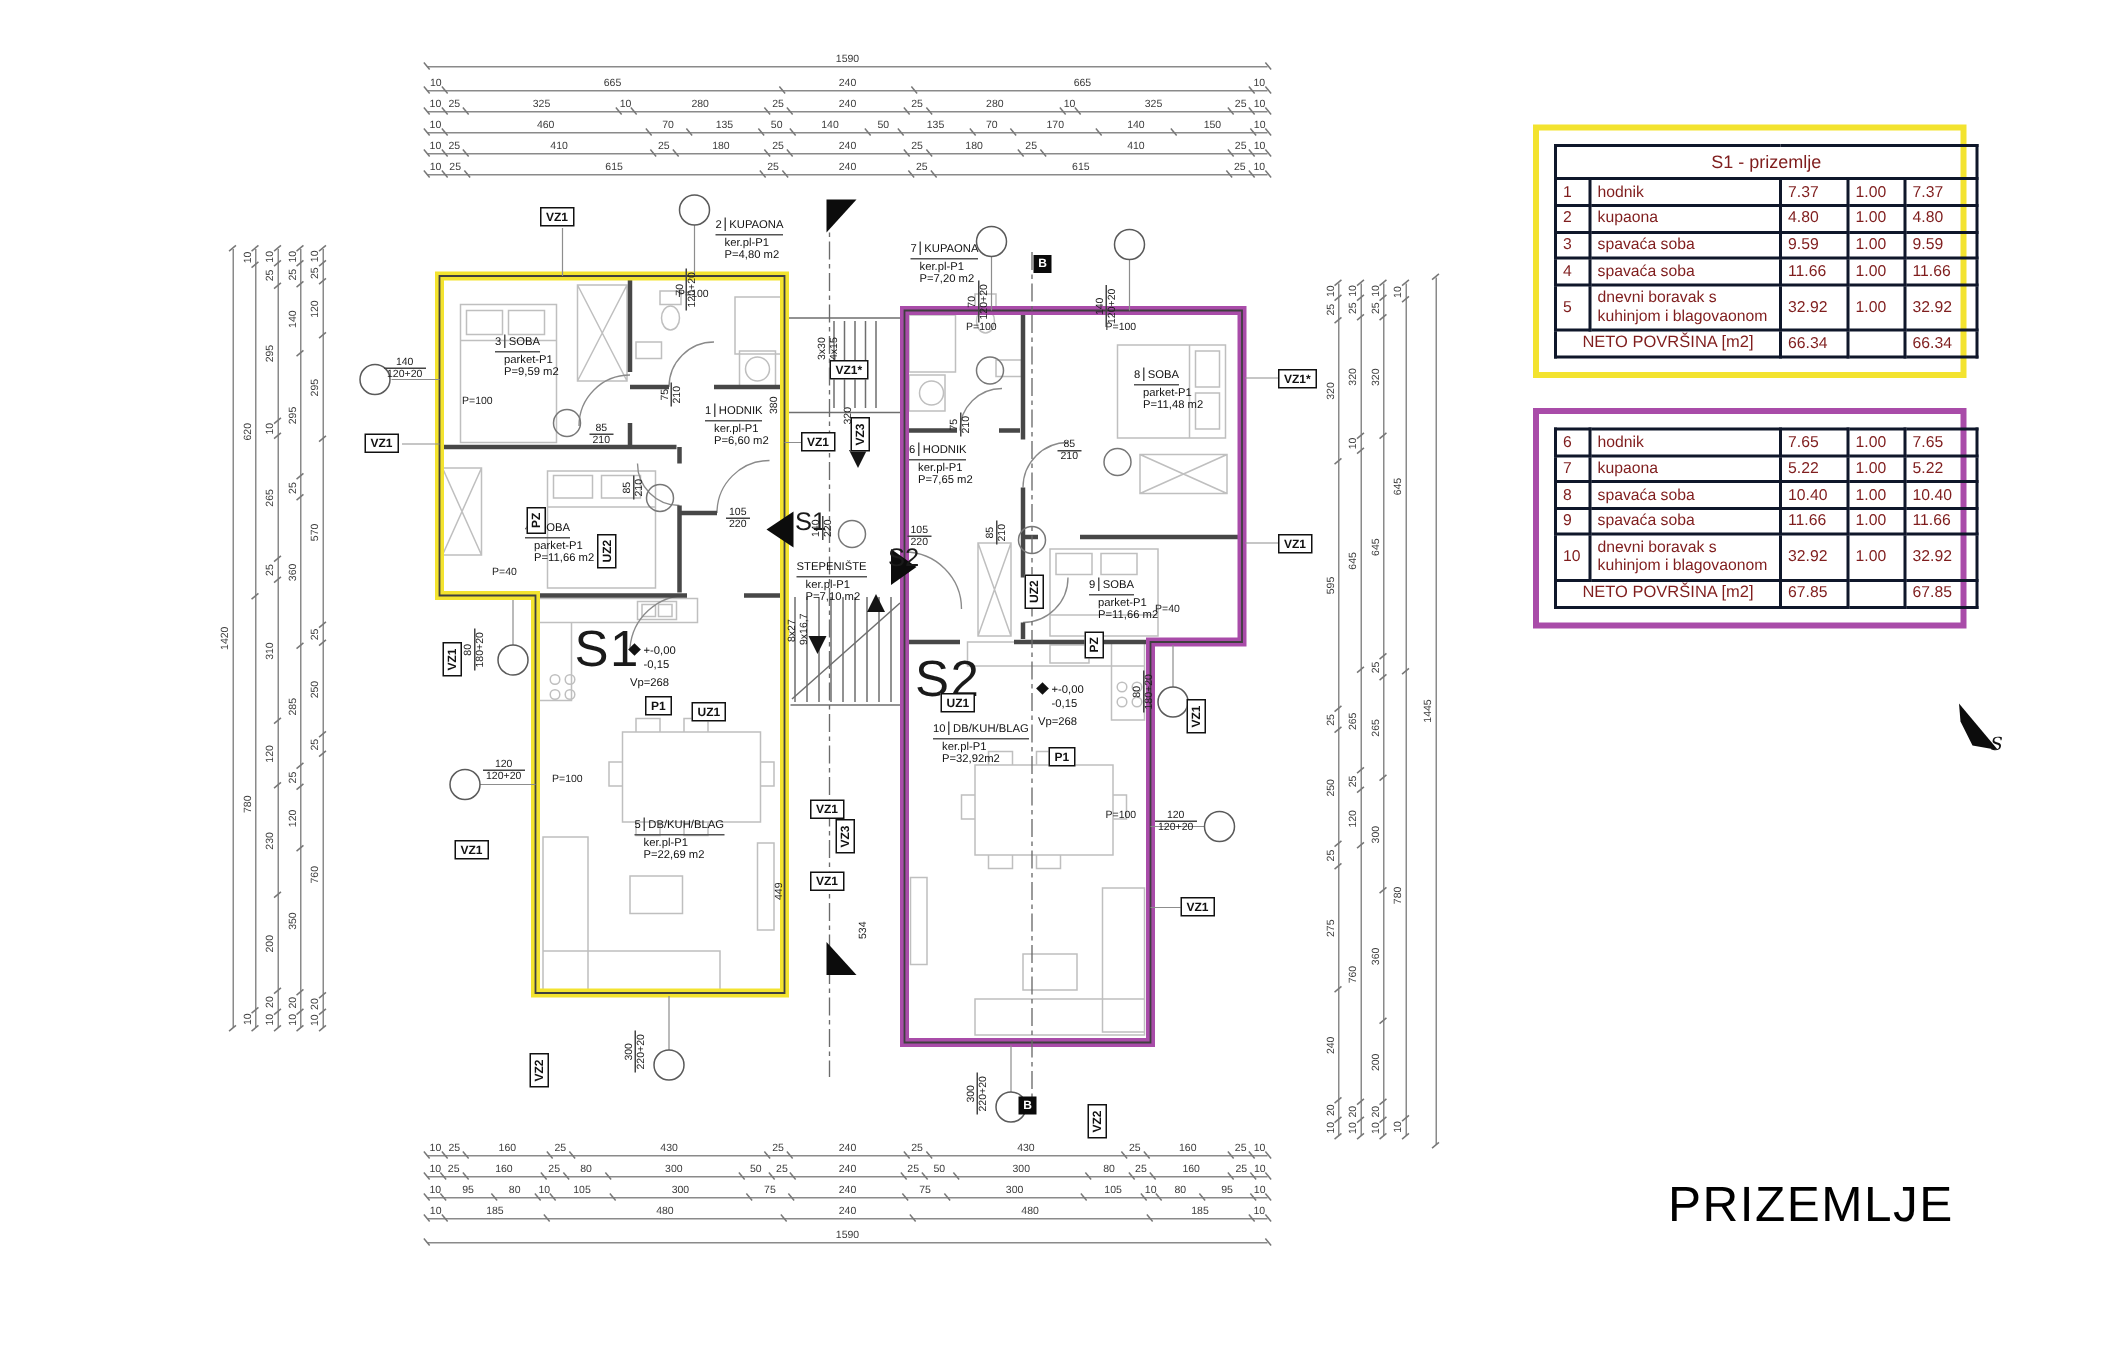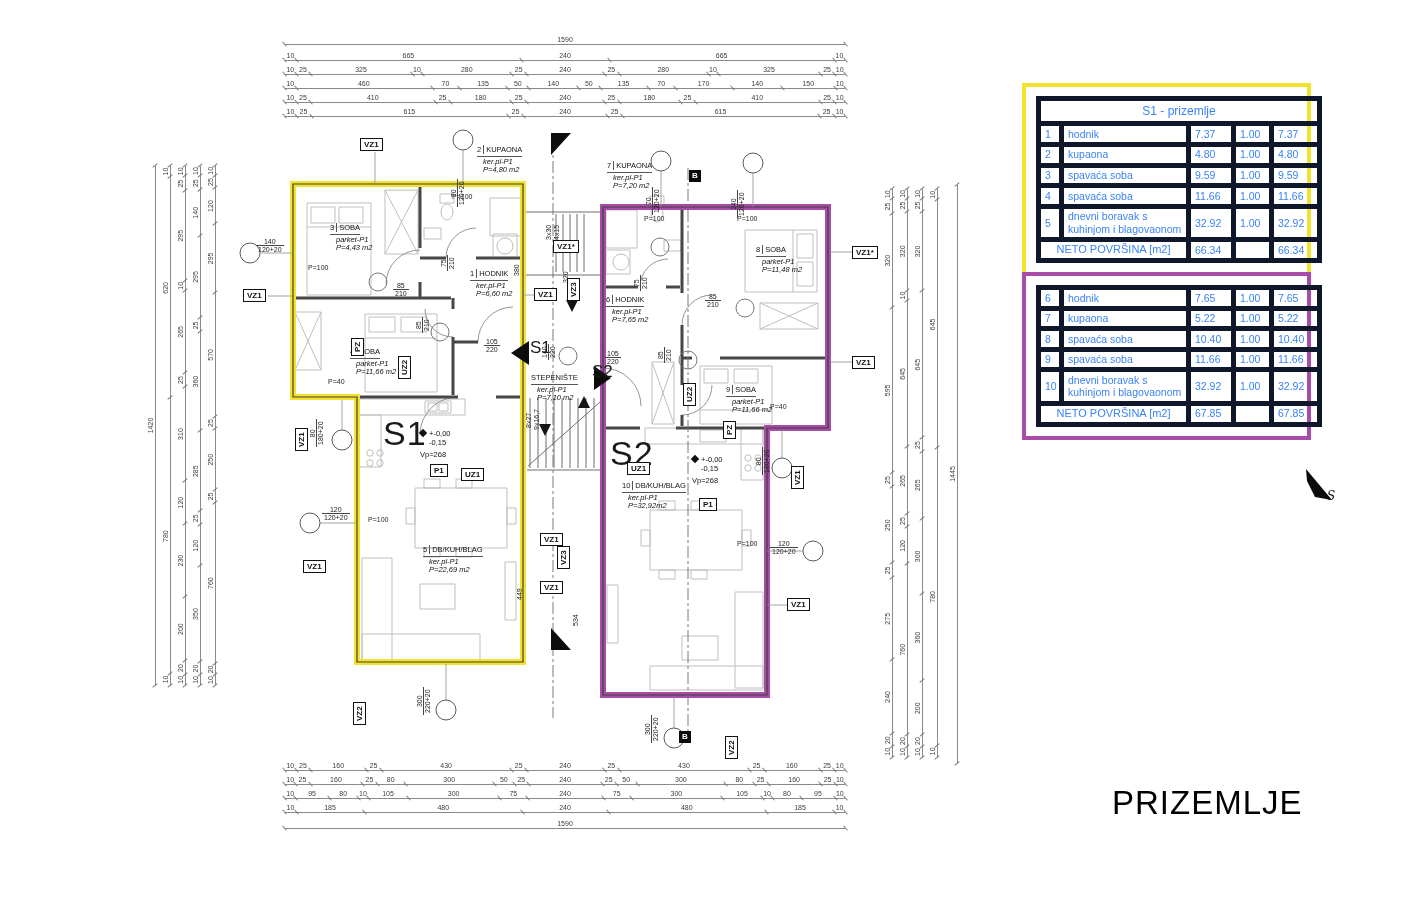--- a/index.html
+++ b/index.html
@@ -20,37 +20,37 @@
   .tag { position:absolute; border:1px solid #111; background:#fff; font-weight:bold; font-size:8px; line-height:9px; padding:1px 3px; color:#111; white-space:nowrap; }
   .tag.rot { transform-origin:0 100%; transform:rotate(-90deg); }
   .frac { position:absolute; font-size:7px; line-height:7px; text-align:center; color:#1c1c1c; }
   .frac .fn { display:block; border-bottom:1px solid #444; padding:0 2px; }
   .frac .fd { display:block; padding:0 2px; }
   .frac.rot { transform-origin:0 100%; transform:rotate(-90deg); }
 
   .room { position:absolute; font-size:7.5px; line-height:8.5px; color:#111; white-space:nowrap; }
   .room .l1 { border-bottom:1px solid #555; display:inline-block; padding-bottom:1px; margin-bottom:1px; }
   .room .rid { border-right:1px solid #555; padding-right:2px; margin-right:2px; }
-  .room .l2,.room .l3 { display:block; padding-left:6px;font-style:italic; }
+  .room .l2,.room .l3 { display:block; padding-left:6px; }
 
   .unit-big { position:absolute; font-size:34px; color:#1a1a1a; letter-spacing:1px; }
   .unit-entry { position:absolute; font-size:17px; color:#1a1a1a; }
 
   .level { position:absolute; font-size:7.5px; line-height:8.5px; color:#111; }
   .lvsym { display:inline-block; width:6px; height:6px; background:#111; transform:rotate(45deg); margin-right:3px; }
   .level .vp { display:block; margin-top:4px; }
 
   .bmark { position:absolute; width:12px; height:12px; background:#0a0a0a; color:#fff; font-size:8px; font-weight:bold; text-align:center; line-height:12px; }
 
   
   .sched { position:absolute; width:289px; border:4px solid #000; background:#fff; padding:9px 10px; }
   .sched.c1 { border-color: var(--c-s1); }
   .sched.c2 { border-color: var(--c-s2); }
   .sched table { border-collapse:collapse; width:100%; table-layout:fixed; }
-  .sched td { border:5px solid #0f172a; font-size:10.5px; line-height:1.2; padding:1.5px 4px; vertical-align:middle; color:#3b82f6; }
+  .sched td { border:2px solid #0f172a; font-size:10.5px; line-height:1.2; padding:1.5px 4px; vertical-align:middle; color:#7f1d1d; }
   .sched td.tt { text-align:center; font-size:12px; padding:3px 2px; }
   .sched td.ft { text-align:center; font-size:11px; }
   .sched col.c-num { width:23px; } .sched col.c-name { width:127px; }
   .sched col.c-a { width:45px; } .sched col.c-k { width:38px; } .sched col.c-t { width:48px; }
 
   #title { position:absolute; left:1112px; top:784px; font-size:33px; letter-spacing:1px; color:#000; font-weight:400; }
   .north-s { position:absolute; left:1327px; top:489px; font-family:"DejaVu Serif", serif; font-style:italic; font-size:12px; color:#111; }
 </style>
 </head>
 <body>
@@ -406,21 +406,21 @@
       <span style="flex-grow: 780;">780</span>
       <span style="flex-grow: 645;">645</span>
       <span style="flex-grow: 10;">10</span>
     </div>
   <div class="chain v" style="left:958px;top:754px;width:578px">
       <span style="flex-grow: 1445;">1445</span>
     </div>
 
   <div class="room" style="left:330px;top:224px">
     <span class="l1"><span class="rid">3</span><span>SOBA</span></span>
-    <span class="l2">parket-P1</span><span class="l3">P=4,43 m2</span></div>
+    <span class="l2">parket-P1</span><span class="l3">P=9,59 m2</span></div>
   <div class="room" style="left:350px;top:348px">
     <span class="l1"><span class="rid">4</span><span>SOBA</span></span>
     <span class="l2">parket-P1</span><span class="l3">P=11,66 m2</span></div>
   <div class="room" style="left:470px;top:270px">
     <span class="l1"><span class="rid">1</span><span>HODNIK</span></span>
     <span class="l2">ker.pl-P1</span><span class="l3">P=6,60 m2</span></div>
   <div class="room" style="left:477px;top:146px">
     <span class="l1"><span class="rid">2</span><span>KUPAONA</span></span>
     <span class="l2">ker.pl-P1</span><span class="l3">P=4,80 m2</span></div>
   <div class="room" style="left:423px;top:546px">

